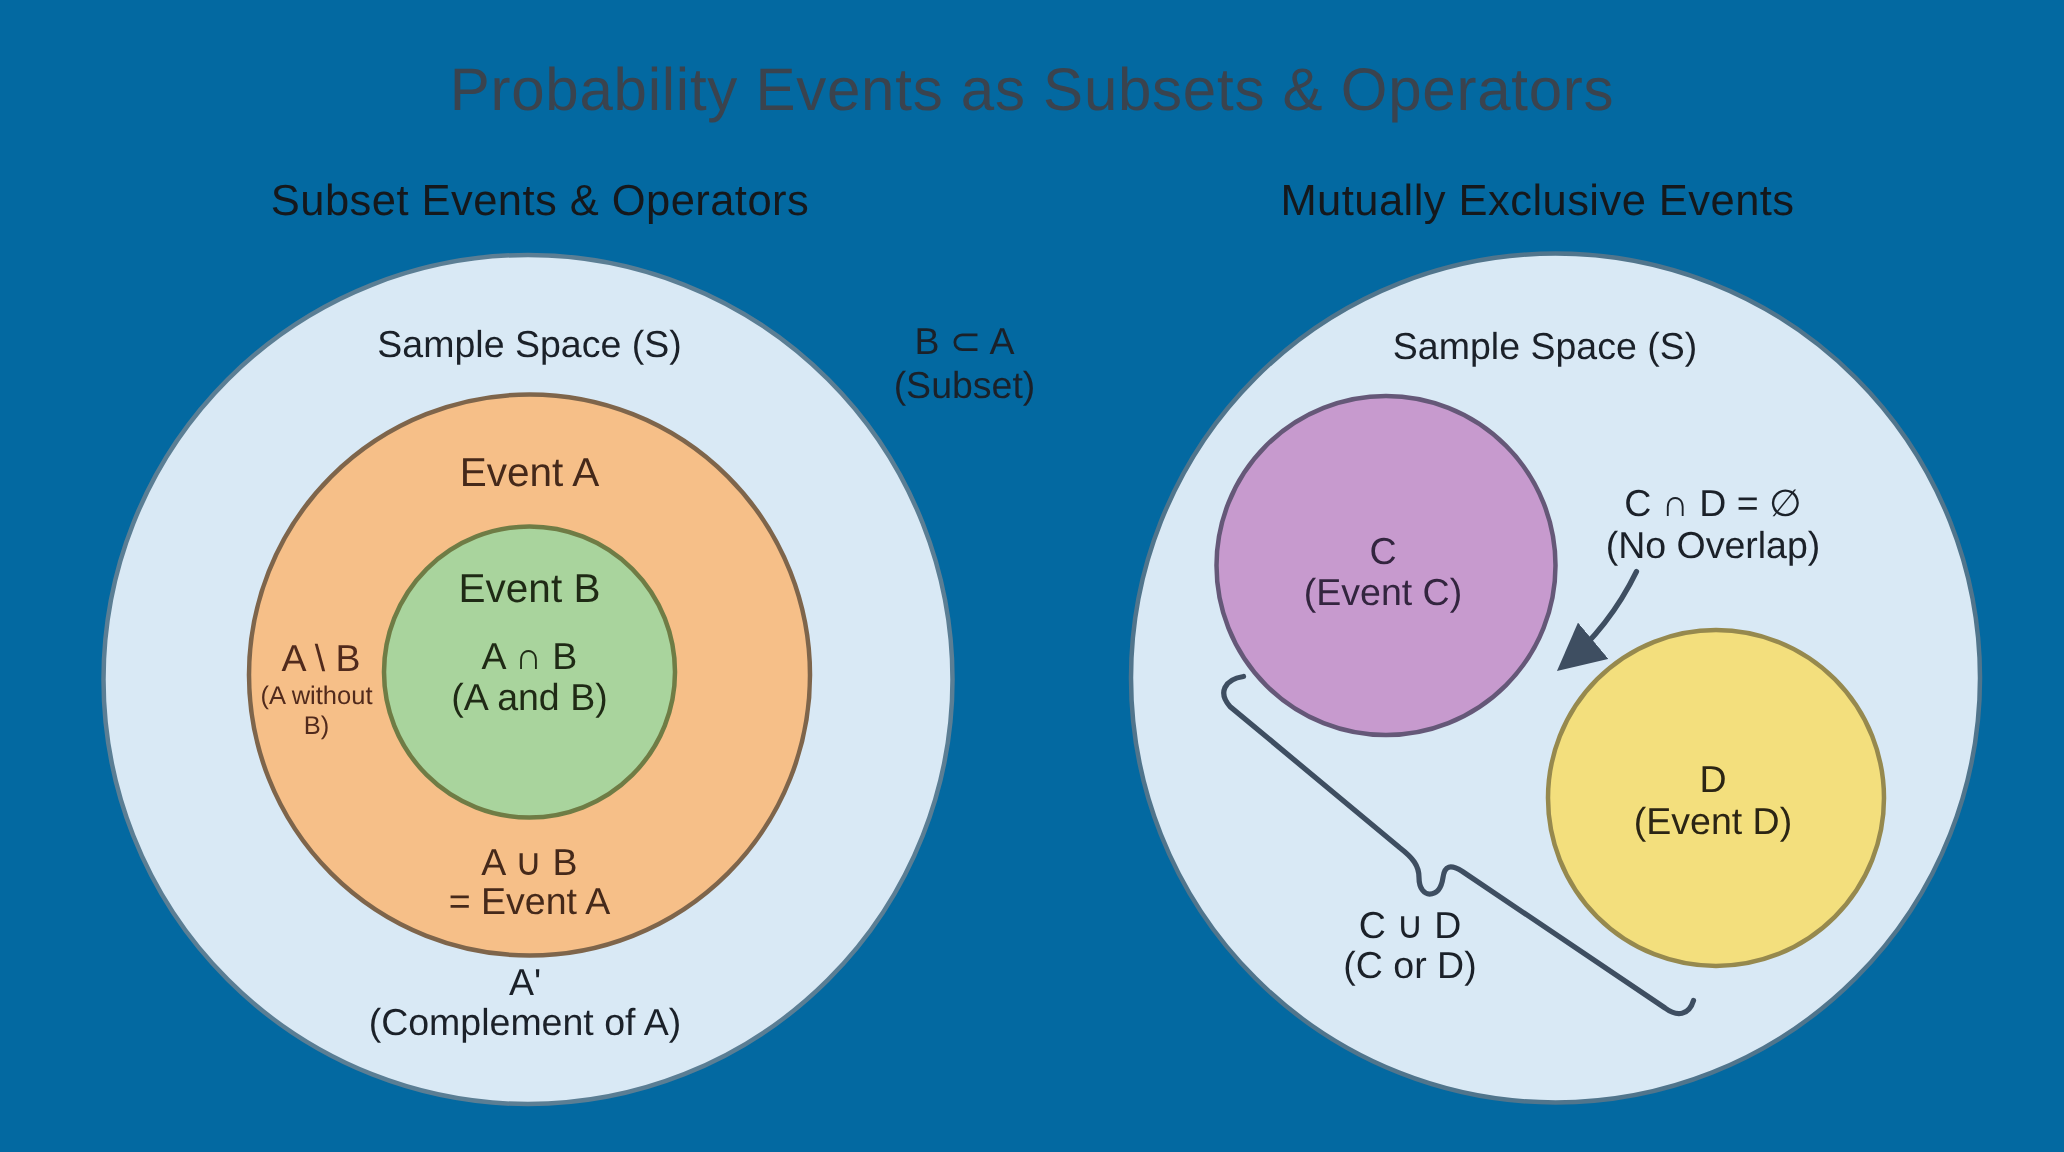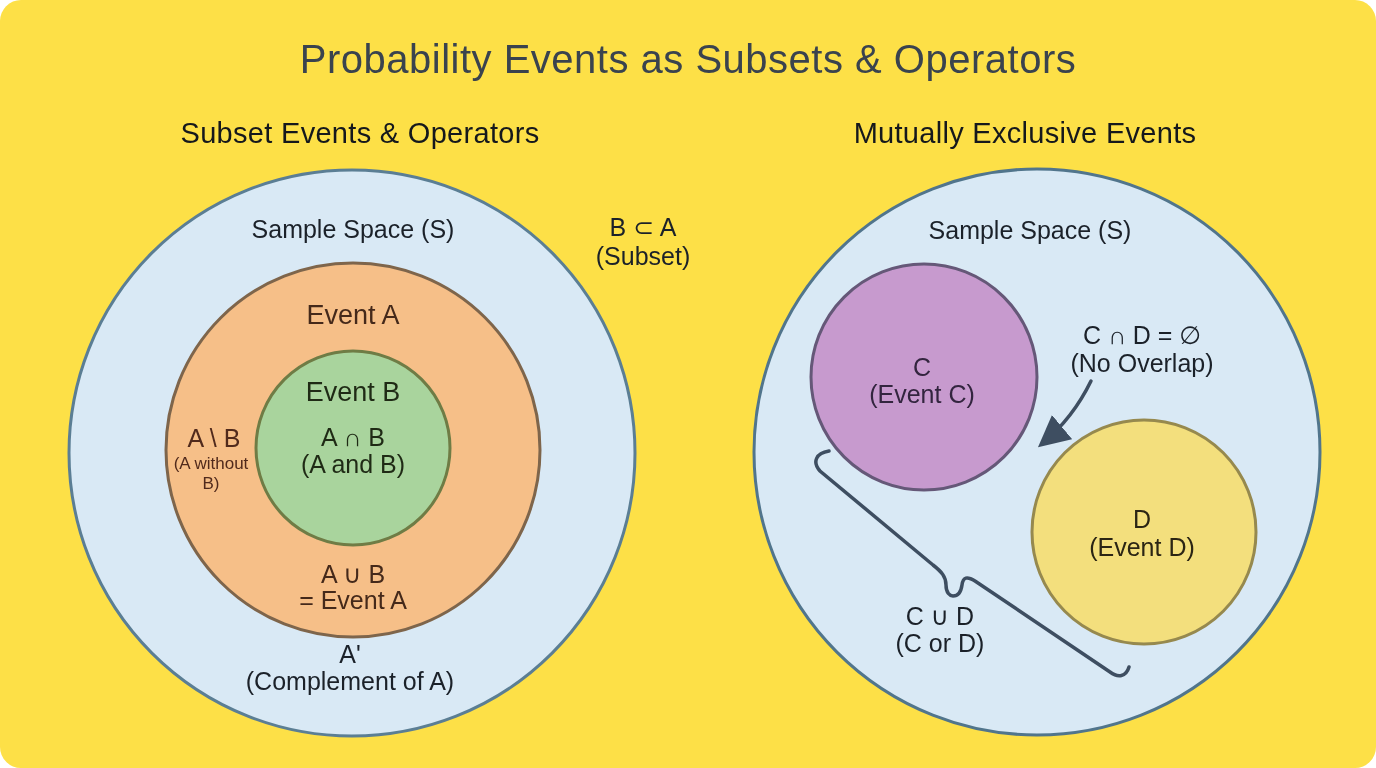--- a/index.html
+++ b/index.html
@@ -4,24 +4,23 @@
 <style>
   html, body {
     margin: 0;
     padding: 0;
     background: #ffffff;
   }
   .canvas {
     position: relative;
     width: 1376px;
     height: 768px;
-    background: #fde047;
+    background: #0369a1;
     overflow: hidden;
     font-family: "Liberation Sans", "DejaVu Sans", sans-serif;
-    border-radius: 21px;
   }
   svg text {
     font-family: "Liberation Sans", "DejaVu Sans", sans-serif;
   }
   .title-text   { font-size: 40px; letter-spacing: 0.5px; }
   .subtitle-text{ font-size: 29px; letter-spacing: 0.3px; }
   .label-lg     { font-size: 27px; }
   .label-md     { font-size: 25px; }
   .label-sm     { font-size: 17px; }
 </style>

